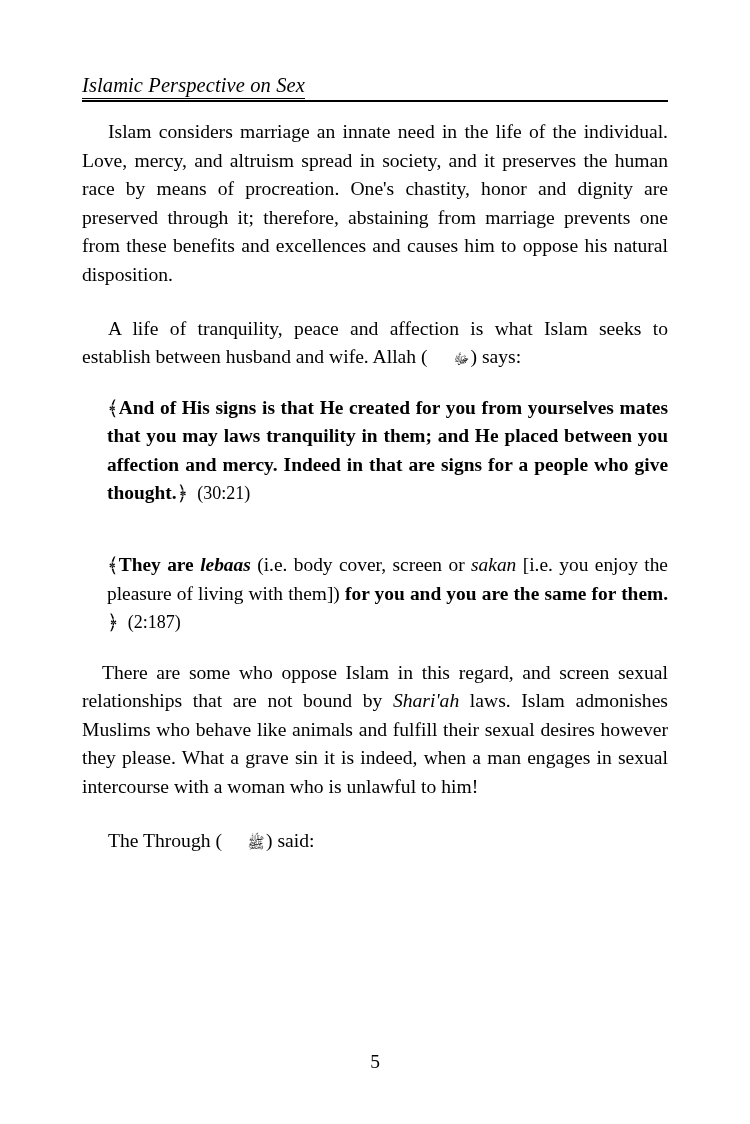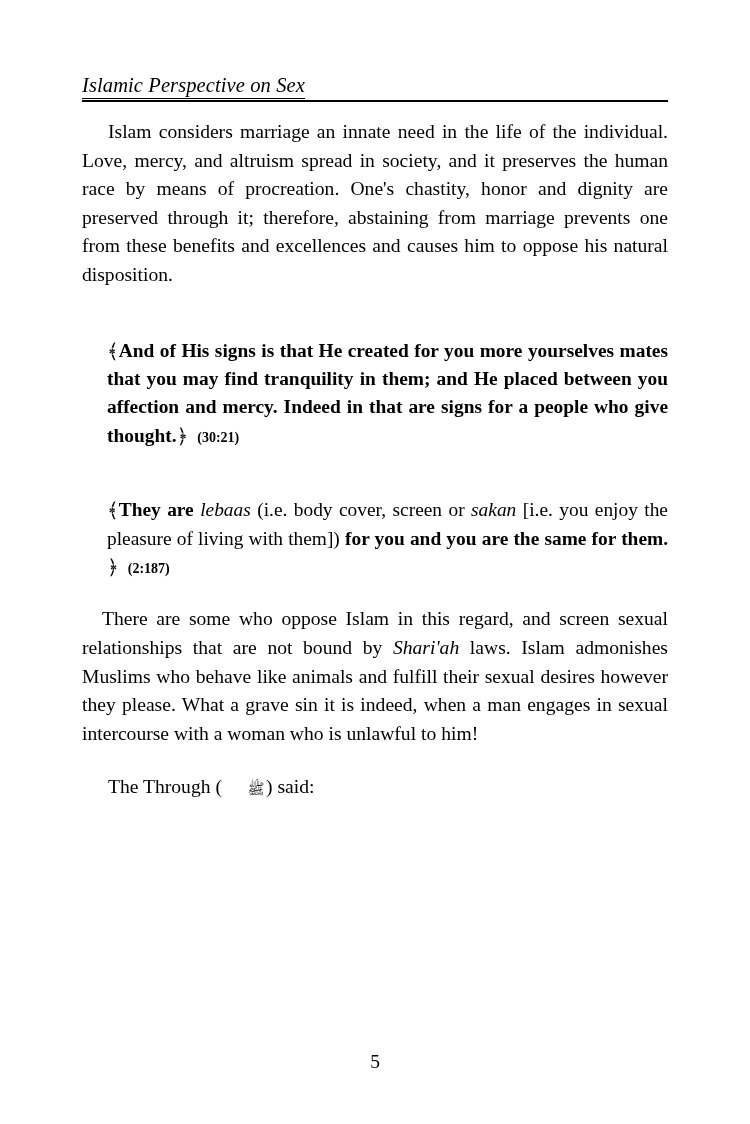--- a/index.html
+++ b/index.html
@@ -78,34 +78,34 @@
     margin-left: 25px;
     width: 561px;
     font-size: 19.4px;
     line-height: 28.4px;
     text-align: justify;
     text-justify: inter-word;
     text-indent: 0;
   }
   .quote b, .quote strong { font-weight: bold; }
   .quote i, .quote em { }
-  .bi { font-weight: normal; font-style: italic; }
+  .bi { font-weight: bold; font-style: italic; }
 
   .ornate {
     font-family: "DejaVu Sans", "Liberation Sans", sans-serif;
     font-weight: normal;
     font-size: 20px;
     line-height: 0;
     position: relative;
     top: 1px;
   }
 
   .cite {
-    font-size: 14px;
-    font-weight: bold;
+    font-size: 18px;
+    font-weight: normal;
     font-style: normal;
     padding-left: 9px;
     letter-spacing: -0.1px;
   }
 
   
   .honorific {
     display: inline-block;
     font-size: 15px;
     line-height: 1;
@@ -134,24 +134,25 @@
     <div class="header-title">Islamic Perspective on Sex</div>
     <div class="header-rule"></div>
   </div>
 
   <div class="content">
 
     <p class="para">Islam considers marriage an innate need in the life of the individual. Love, mercy, and altruism spread in society, and it preserves the human race by means of procreation. One's chastity, honor and dignity are preserved through it; therefore, abstaining from marriage prevents one from these benefits and excellences and causes him to oppose his natural disposition.</p>
 
     <div class="para-gap"></div>
 
+    <p class="para"><span>A life of tranquility, peace and affection is what Islam seeks to establish between husband and wife. Allah (</span><span class="honorific">ﷻ</span><span>) says:</span></p>
 
     <div class="quote-gap-top"></div>
 
-    <p class="quote"><span class="ornate">﴾</span><b>And of His signs is that He created for you more yourselves mates that you may find tranquility in them; and He placed between you affection and mercy. Indeed in that are signs for a people who give thought.</b><span class="ornate">﴿</span><span class="cite">(30:21)</span></p>
+    <p class="quote"><span class="ornate">﴾</span><b>And of His signs is that He created for you from yourselves mates that you may laws tranquility in them; and He placed between you affection and mercy. Indeed in that are signs for a people who give thought.</b><span class="ornate">﴿</span><span class="cite">(30:21)</span></p>
 
     <div class="quote-gap-bottom"></div>
 
 
     <div class="quote-gap-top"></div>
 
     <p class="quote"><span class="ornate">﴾</span><b>They are </b><span class="bi">lebaas</span><span> (i.e. body cover, screen or </span><i>sakan</i><span> [i.e. you enjoy the pleasure of living with them]) </span><b>for you and you are the same for them.</b><span class="ornate">﴿</span><span class="cite">(2:187)</span></p>
 
     <div class="quote-gap-bottom"></div>
 

